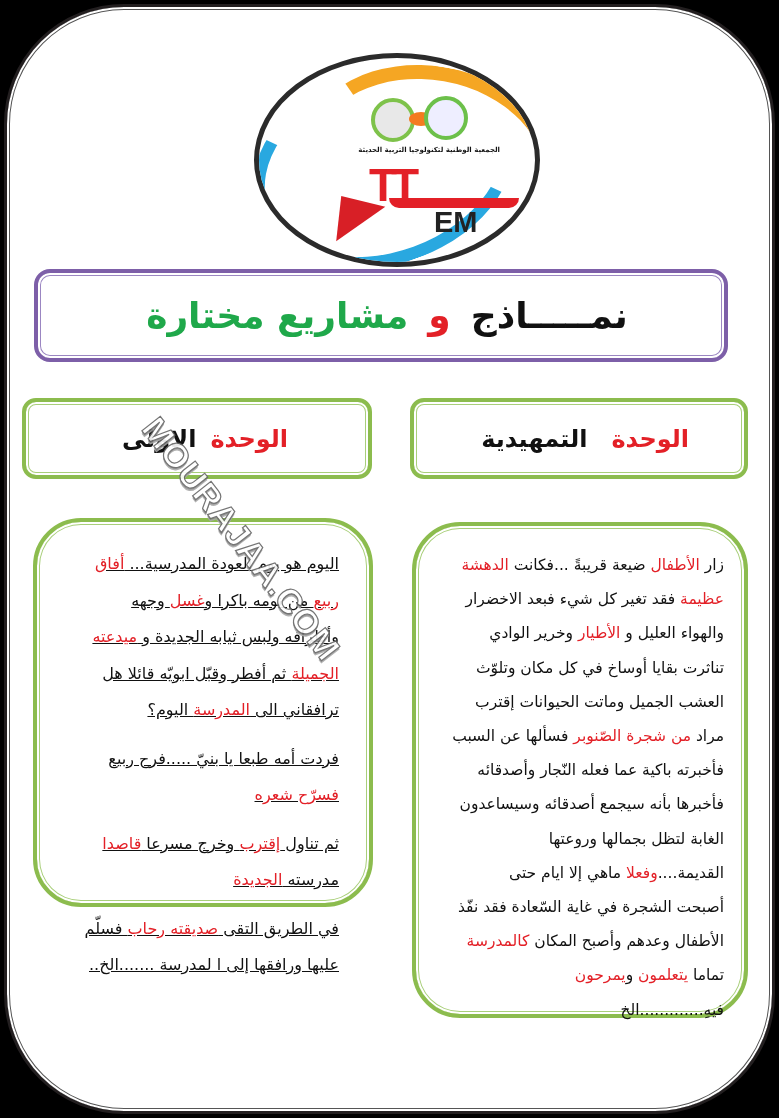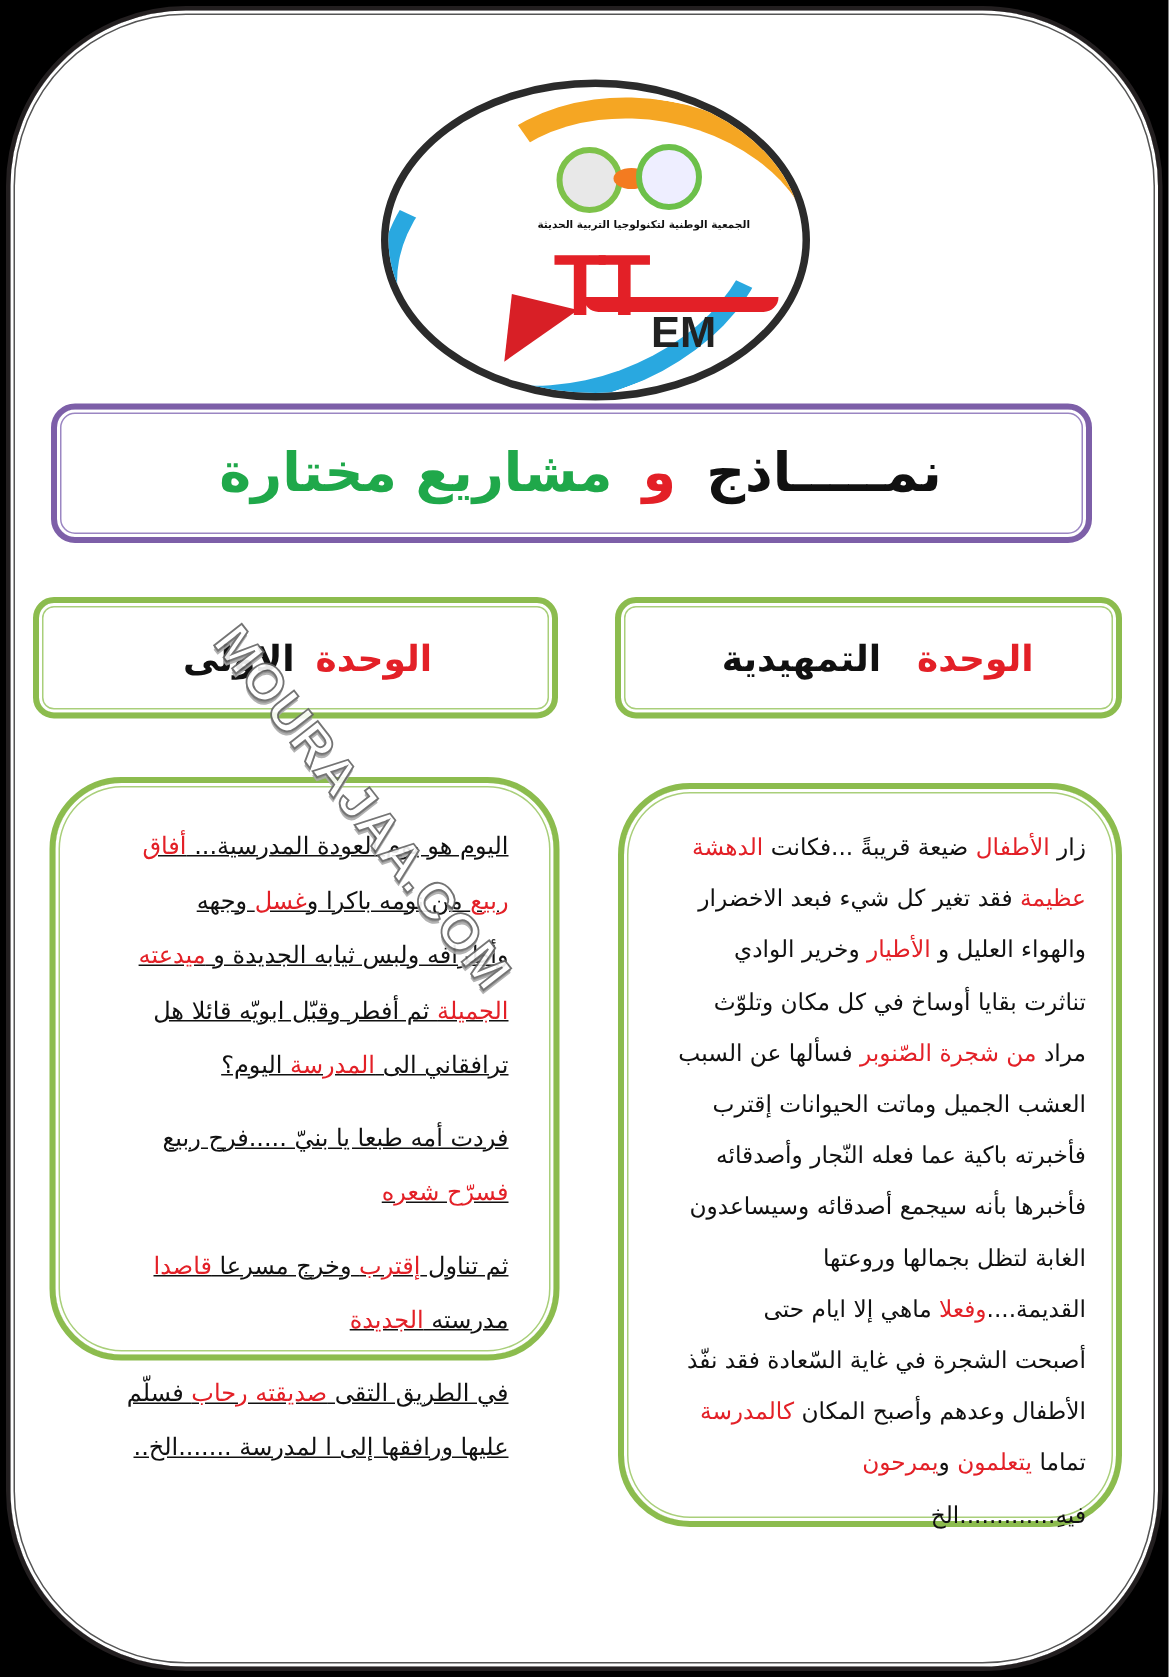--- a/index.html
+++ b/index.html
@@ -11,21 +11,21 @@
           border:5px solid #2b2b2b; box-sizing:border-box; background:#fff; overflow:hidden; }
   .logo .arc-orange { position:absolute; left:40px; top:8px; width:260px; height:200px; border-radius:50%;
           border-top:14px solid #f5a623; border-right:14px solid #f29b1c; border-left:14px solid transparent; border-bottom:14px solid transparent; transform:rotate(10deg); box-sizing:border-box; }
   .logo .arc-blue { position:absolute; left:-10px; top:10px; width:270px; height:196px; border-radius:50%;
           border-bottom:12px solid #29a8e0; border-left:12px solid #29a8e0; border-top:12px solid transparent; border-right:12px solid transparent; transform:rotate(-20deg); box-sizing:border-box; }
   .logo .circ { position:absolute; width:44px; height:44px; border-radius:50%; border:4px solid #7ec24a; box-sizing:border-box; background:#e8e8e8; }
   .logo .circ.c1 { left:112px; top:40px; }
   .logo .circ.c2 { left:165px; top:38px; border-color:#6cc04a; background:#eef; }
   .logo .flame { position:absolute; left:150px; top:54px; width:24px; height:14px; background:#f47b20; border-radius:50%; }
   .logo .org { position:absolute; left:100px; top:88px; width:120px; font-size:7px; font-weight:bold; color:#111; text-align:center; direction:rtl; white-space:nowrap;padding-left:21px; }
-  .logo .tt { position:absolute; left:110px; top:104px; font-size:58px; font-weight:bold; color:#e32027; letter-spacing:-6px; font-family:"Liberation Sans", sans-serif; line-height:1; }
+  .logo .tt { position:absolute; left:110px; top:104px; font-size:46px; font-weight:bold; color:#e32027; letter-spacing:-6px; font-family:"Liberation Sans", sans-serif; line-height:1; }
   .logo .em { position:absolute; left:175px; top:148px; font-size:29px; font-weight:bold; color:#222; font-family:"Liberation Sans", sans-serif; }
   .logo .plane { position:absolute; left:62px; top:135px; width:0; height:0; border-left:30px solid transparent; border-right:30px solid transparent; border-bottom:34px solid #d81f26; transform:rotate(-35deg); }
   .logo .wing { position:absolute; left:130px; top:140px; width:130px; height:10px; background:#e32027; border-radius:0 0 60px 60px; }
 
   .title-box { position:absolute; left:34px; top:269px; width:694px; height:93px; border:4px solid #7d5fa8; border-radius:16px; box-sizing:border-box;
                box-shadow: inset 0 0 0 2px #fff, inset 0 0 0 3px #9b86c2; background:#fff;
                display:flex; align-items:center; justify-content:center; direction:rtl; font-family:"DejaVu Sans", sans-serif; font-weight:bold; font-size:36px; gap:20px; }
   .title-box .t1 { color:#111; }
   .title-box .t2 { color:#e32027; }
   .title-box .t3 { color:#1fa84a;margin-left:12px; }
@@ -81,22 +81,22 @@
 <div class="unit-box left">
   <span class="red">الوحدة</span>
   <span class="black">الاولى</span>
 </div>
 
 <div class="story right" id="story-intro">
     <p><span class="black">زار </span><span class="red">الأطفال</span><span class="black"> ضيعة قريبةً ...فكانت </span><span class="red">الدهشة</span></p>
     <p><span class="red">عظيمة</span><span class="black"> فقد تغير كل شيء فبعد الاخضرار</span></p>
     <p><span class="black">والهواء العليل و </span><span class="red">الأطيار</span><span class="black"> وخرير الوادي</span></p>
     <p><span class="black">تناثرت بقايا أوساخ في كل مكان وتلوّث</span></p>
+    <p><span class="black">العشب الجميل وماتت الحيوانات إقترب</span></p>
     <p><span class="black">مراد </span><span class="red">من شجرة الصّنوبر</span><span class="black">  فسألها عن السبب</span></p>
-    <p><span class="black">العشب الجميل وماتت الحيوانات إقترب</span></p>
     <p><span class="black">فأخبرته باكية عما فعله النّجار وأصدقائه</span></p>
     <p><span class="black">فأخبرها بأنه سيجمع أصدقائه وسيساعدون</span></p>
     <p><span class="black">الغابة لتظل بجمالها وروعتها</span></p>
     <p><span class="black">القديمة....</span><span class="red">وفعلا</span><span class="black">  ماهي إلا ايام حتى</span></p>
     <p><span class="black">أصبحت الشجرة في غاية السّعادة فقد نفّذ</span></p>
     <p><span class="black">الأطفال وعدهم وأصبح المكان </span><span class="red">كالمدرسة</span></p>
     <p><span class="black">تماما </span><span class="red">يتعلمون</span><span class="black"> و</span><span class="red">يمرحون</span></p>
     <p><span class="black">فيهِ.............الخ</span></p>
   </div>
 <div class="story left" id="story-first">

